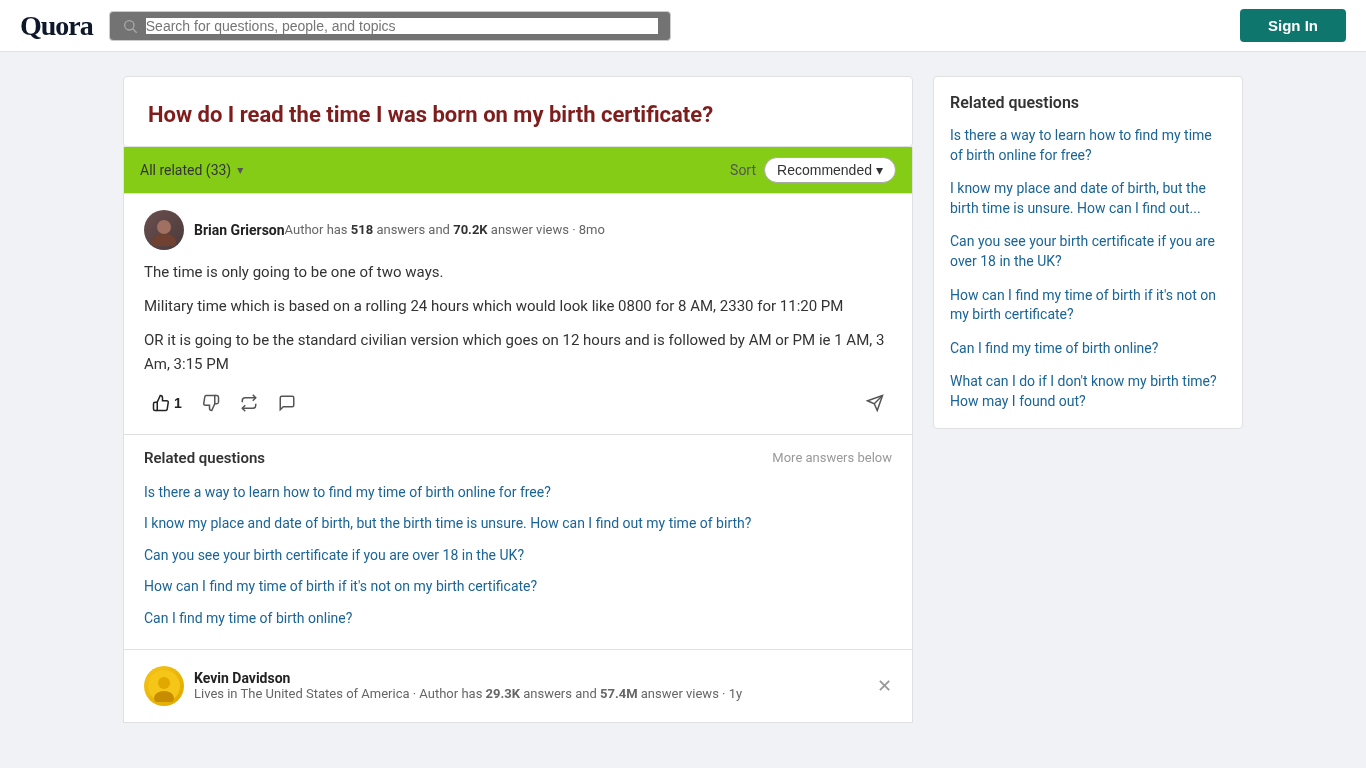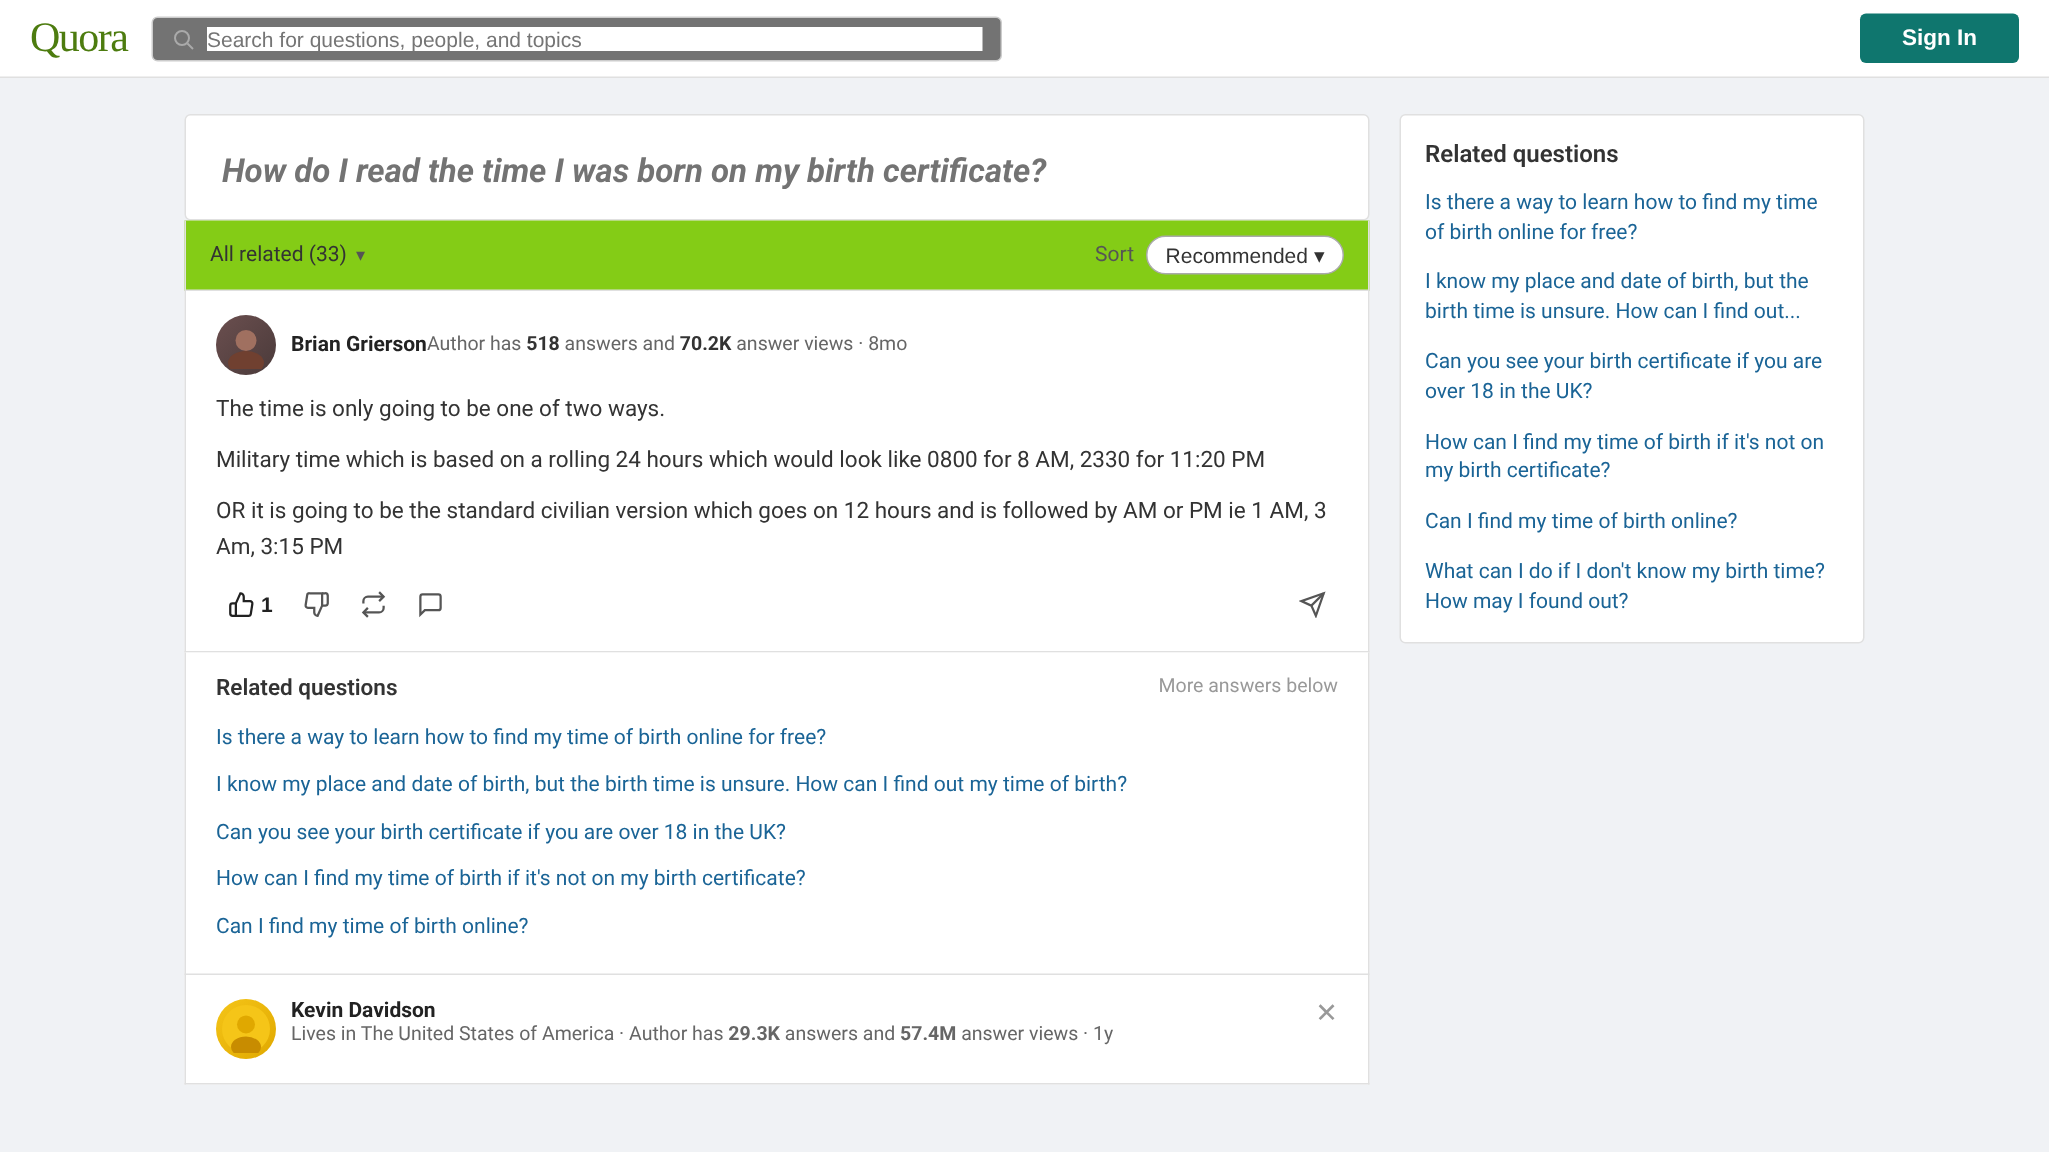--- a/index.html
+++ b/index.html
@@ -18,22 +18,22 @@
       display: flex;
       align-items: center;
       padding: 0 20px;
       gap: 16px;
       position: sticky;
       top: 0;
       z-index: 100;
     }
     .logo {
       font-size: 28px;
-      font-weight: normal;
-      color: #4d7c0f;
+      font-weight: bold;
+      color: #0f172a;
       font-family: Georgia, serif;
       letter-spacing: -1px;
       text-decoration: none;
       white-space: nowrap;
     }
     .search-bar {
       flex: 1;
       max-width: 700px;
       display: flex;
       align-items: center;
@@ -86,23 +86,22 @@
     .question-card {
       background: #fff;
       border: 1px solid #e0e0e0;
       border-radius: 4px;
       padding: 24px 24px 16px;
       margin-bottom: 0;
     }
     .question-title {
       font-size: 22px;
       font-weight: bold;
-      color: #737373;
+      color: #7f1d1d;
       line-height: 1.3;
-      font-style: italic;
     }
 
     
     .filter-bar {
       background: #84cc16;
       border: 1px solid #e0e0e0;
       border-top: none;
       padding: 10px 16px;
       display: flex;
       align-items: center;
@@ -255,21 +254,21 @@
       line-height: 1.4;
     }
 
     
     .answer-card-2 {
       background: #fff;
       border: 1px solid #e0e0e0;
       border-top: none;
       padding: 16px 20px;
       display: flex;
-      align-items: flex-start;
+      align-items: center;
       gap: 10px;
     }
     .close-btn {
       margin-left: auto;
       background: none;
       border: none;
       cursor: pointer;
       font-size: 18px;
       color: #999;
       line-height: 1;

